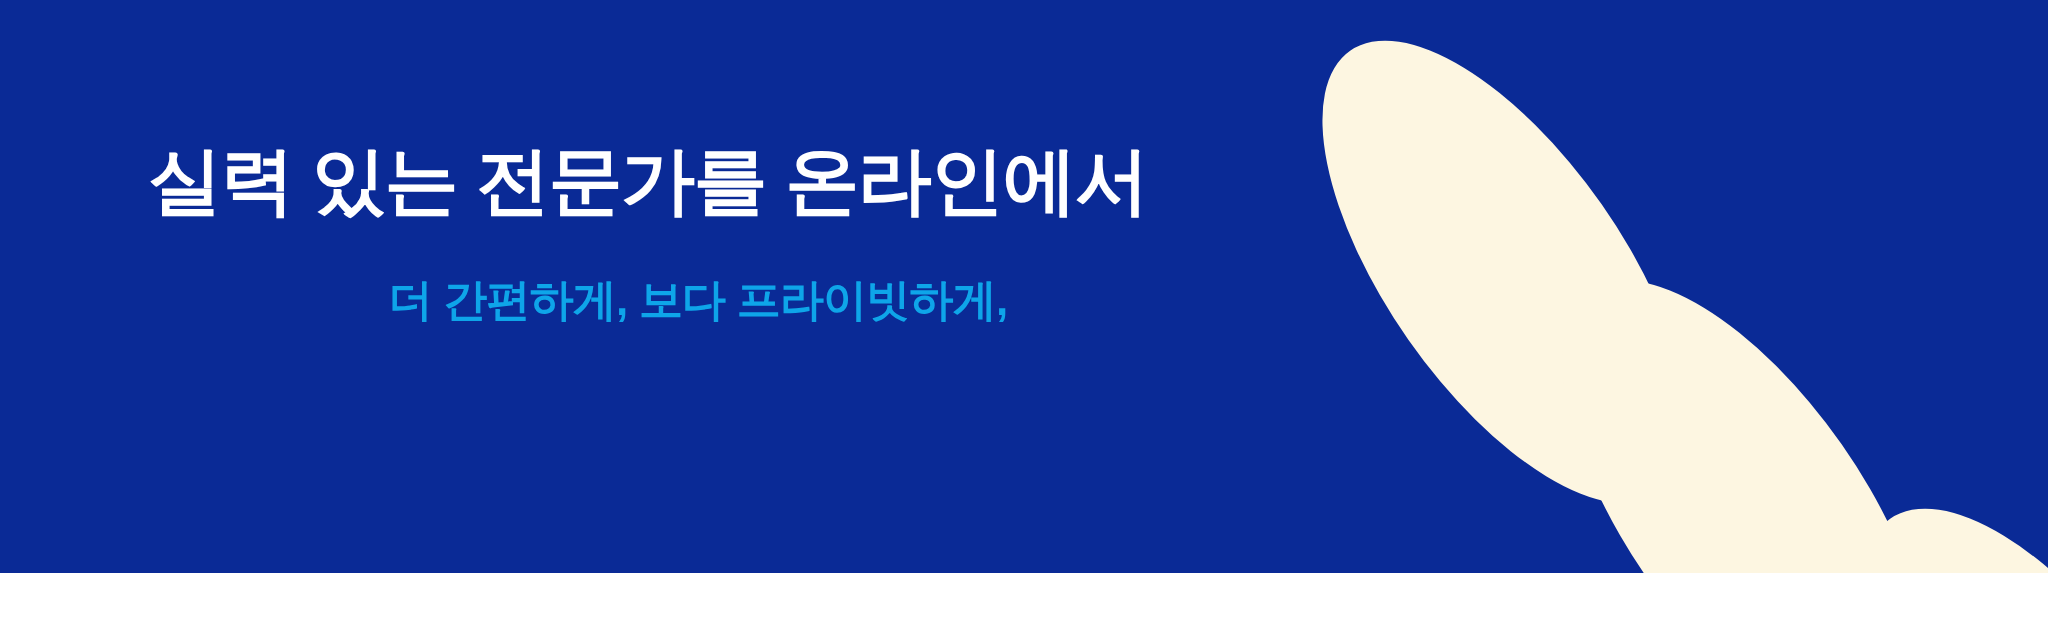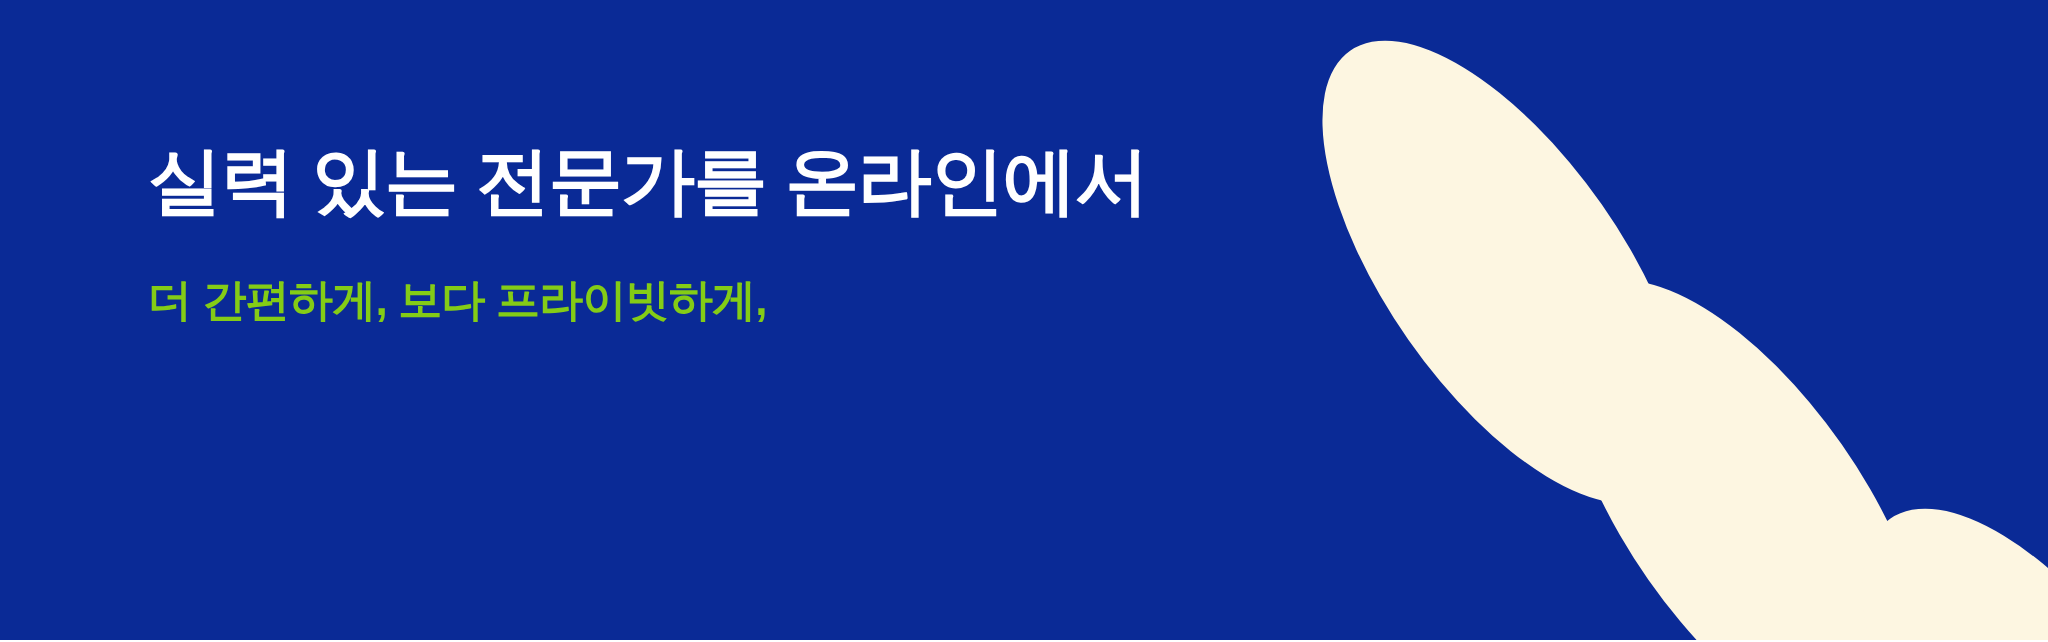--- a/index.html
+++ b/index.html
@@ -3,21 +3,21 @@
 <meta charset="utf-8">
 <style>
   html, body {
     margin: 0;
     padding: 0;
     background: #ffffff;
   }
   #banner {
     position: relative;
     width: 2048px;
-    height: 640px;
+    height: 573px;
     overflow: hidden;
     background: #0a2a96;
     font-family: "Liberation Sans", "DejaVu Sans", sans-serif;
   }
   #deco-layer {
     position: absolute;
     inset: 0;
     width: 2048px;
     height: 642px;
     pointer-events: none;
@@ -53,16 +53,16 @@
 <div id="banner" style="background: rgb(10, 42, 150);">
 
   <svg id="deco-layer" viewBox="0 0 2048 642" width="2048" height="642" xmlns="http://www.w3.org/2000/svg" aria-hidden="true">
     <ellipse cx="1505" cy="272" rx="118" ry="270" fill="#fdf6e1" transform="rotate(-35 1505 272)"></ellipse>
     <ellipse cx="1745" cy="512" rx="118" ry="270" fill="#fdf6e1" transform="rotate(-35 1745 512)"></ellipse>
     <ellipse cx="2045" cy="740" rx="118" ry="270" fill="#fdf6e1" transform="rotate(-35 2045 740)"></ellipse>
   </svg>
 
   <div id="text-block">
     <h1 id="headline" style="color: rgb(255, 255, 255);">실력 있는 전문가를 온라인에서</h1>
-    <p class="sub-line" style="color: #84cc16;">더 간편하게, 보다 프라이빗하게,</p>
+    <p class="sub-line" style="color: #0ea5e9; text-align: center;">더 간편하게, 보다 프라이빗하게,</p>
   </div>
 
 </div>
 
 </body></html>

